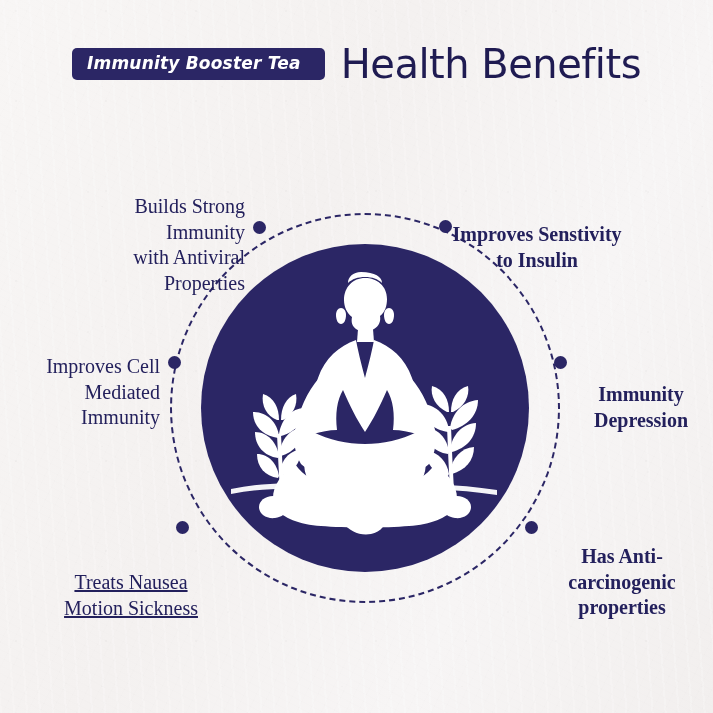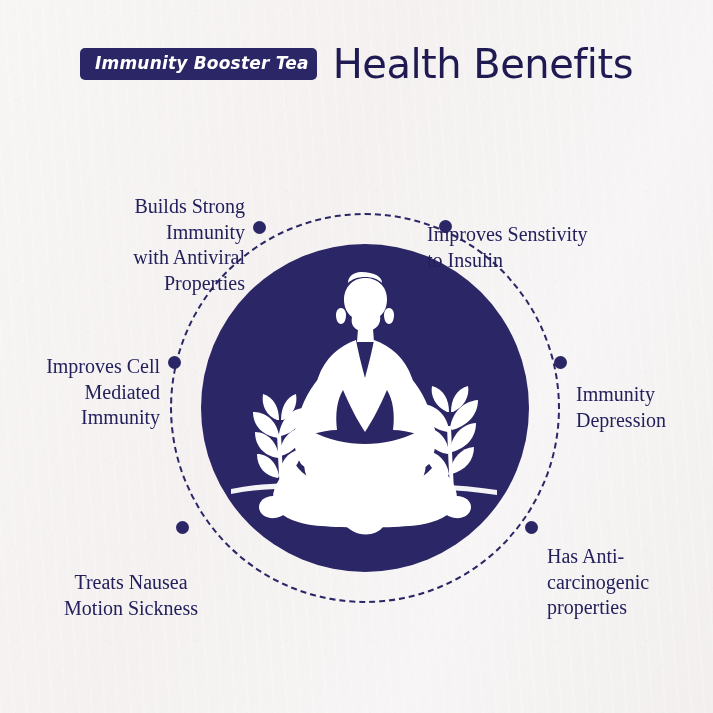--- a/index.html
+++ b/index.html
@@ -47,21 +47,21 @@
     gap: 16px;
   }
   .badge {
     background: #2b2665;
     color: #ffffff;
     font-family: "DejaVu Sans", sans-serif;
     font-weight: bold;
     font-style: italic;
     font-size: 17px;
     letter-spacing: 0.2px;
-    padding: 7px 8px 8px 15px;
+    padding: 7px 24px 8px 15px;
     border-radius: 5px;
     white-space: nowrap;
     line-height: 1;
   }
   .title {
     color: #1f1b52;
     font-family: "DejaVu Sans", sans-serif;
     font-weight: normal;
     font-size: 40px;
     letter-spacing: -0.5px;
@@ -114,22 +114,22 @@
   .label {
     position: absolute;
     color: #23205c;
     font-family: "Liberation Serif", serif;
     font-size: 20px;
     line-height: 1.28;
     white-space: pre-line;
     margin-top: 32px;
   }
   .label.r { text-align: right; }
-  .label.l { text-align: left; }
-  .label.c { text-align: center; }
+  .label.l { text-align: center; font-weight: bold; }
+  .label.c { text-align: center; text-decoration: underline; }
 </style>
 </head>
 <body>
 
 <div class="page">
   <div class="paper-noise"></div>
 
   <div class="header">
     <div class="badge">Immunity Booster Tea</div>
     <div class="title">Health Benefits</div>

